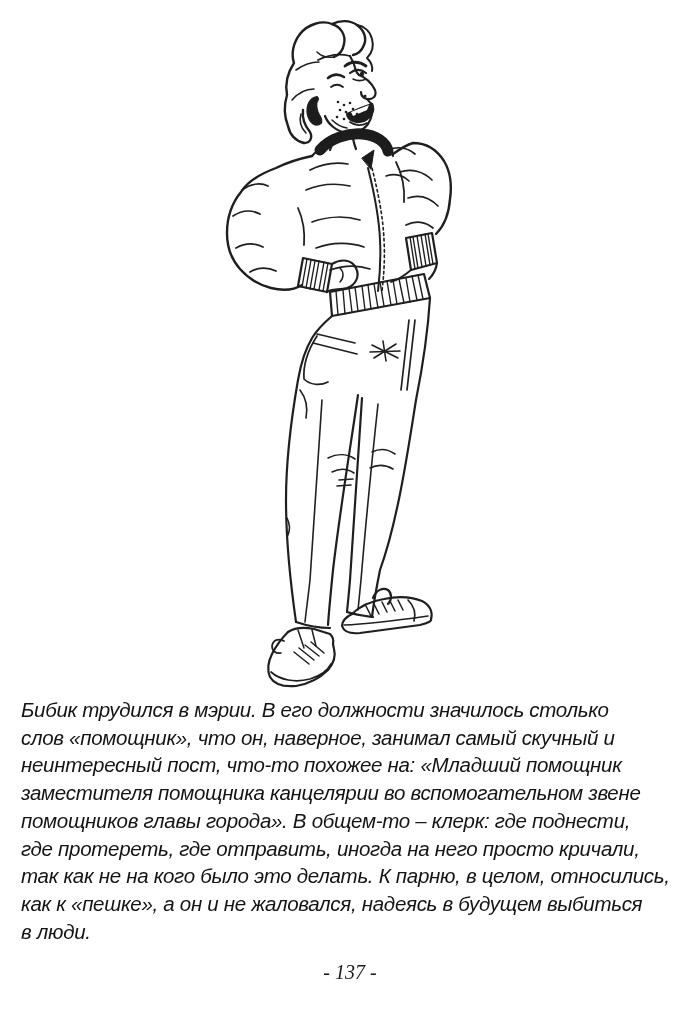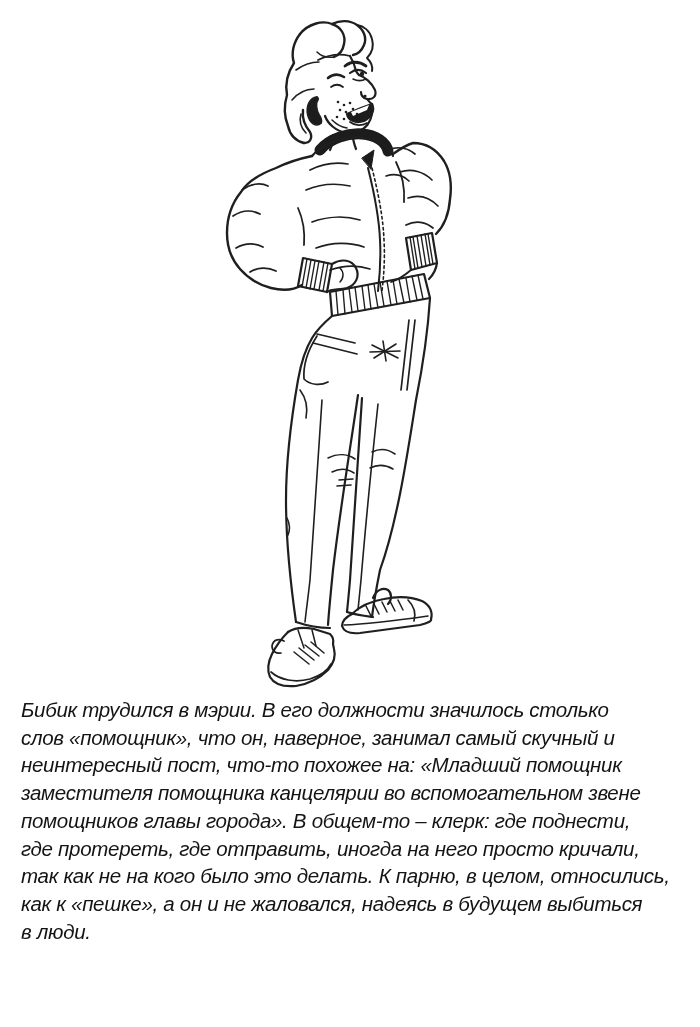--- a/index.html
+++ b/index.html
@@ -248,14 +248,15 @@
   <div class="body-text">Бибик трудился в мэрии. В его должности значилось столько
 слов «помощник», что он, наверное, занимал самый скучный и
 неинтересный пост, что-то похожее на: «Младший помощник
 заместителя помощника канцелярии во вспомогательном звене
 помощников главы города». В общем-то – клерк: где поднести,
 где протереть, где отправить, иногда на него просто кричали,
 так как не на кого было это делать. К парню, в целом, относились,
 как к «пешке», а он и не жаловался, надеясь в будущем выбиться
 в люди.</div>
 
+  <div class="page-number">- 137 -</div>
 
 </div>
 
 </body></html>

